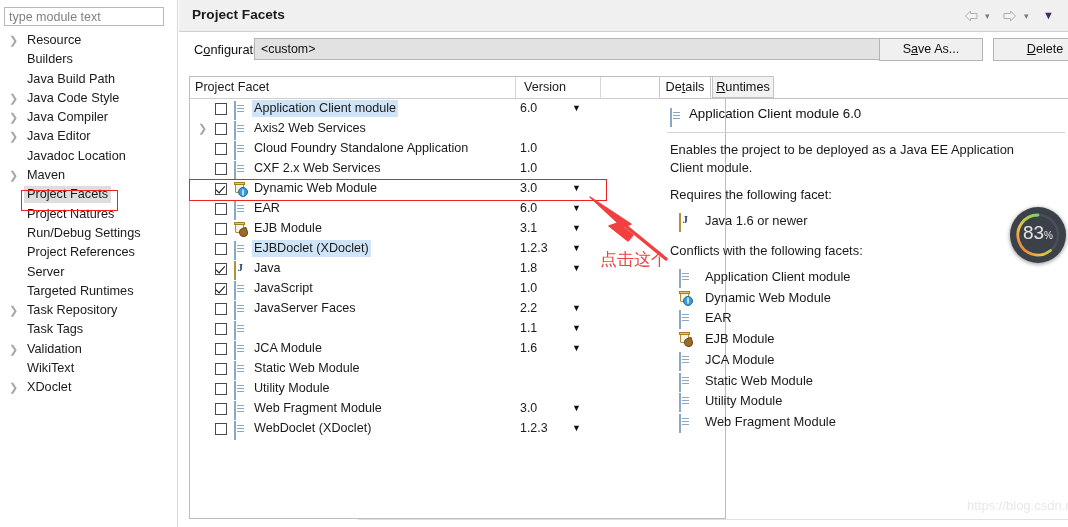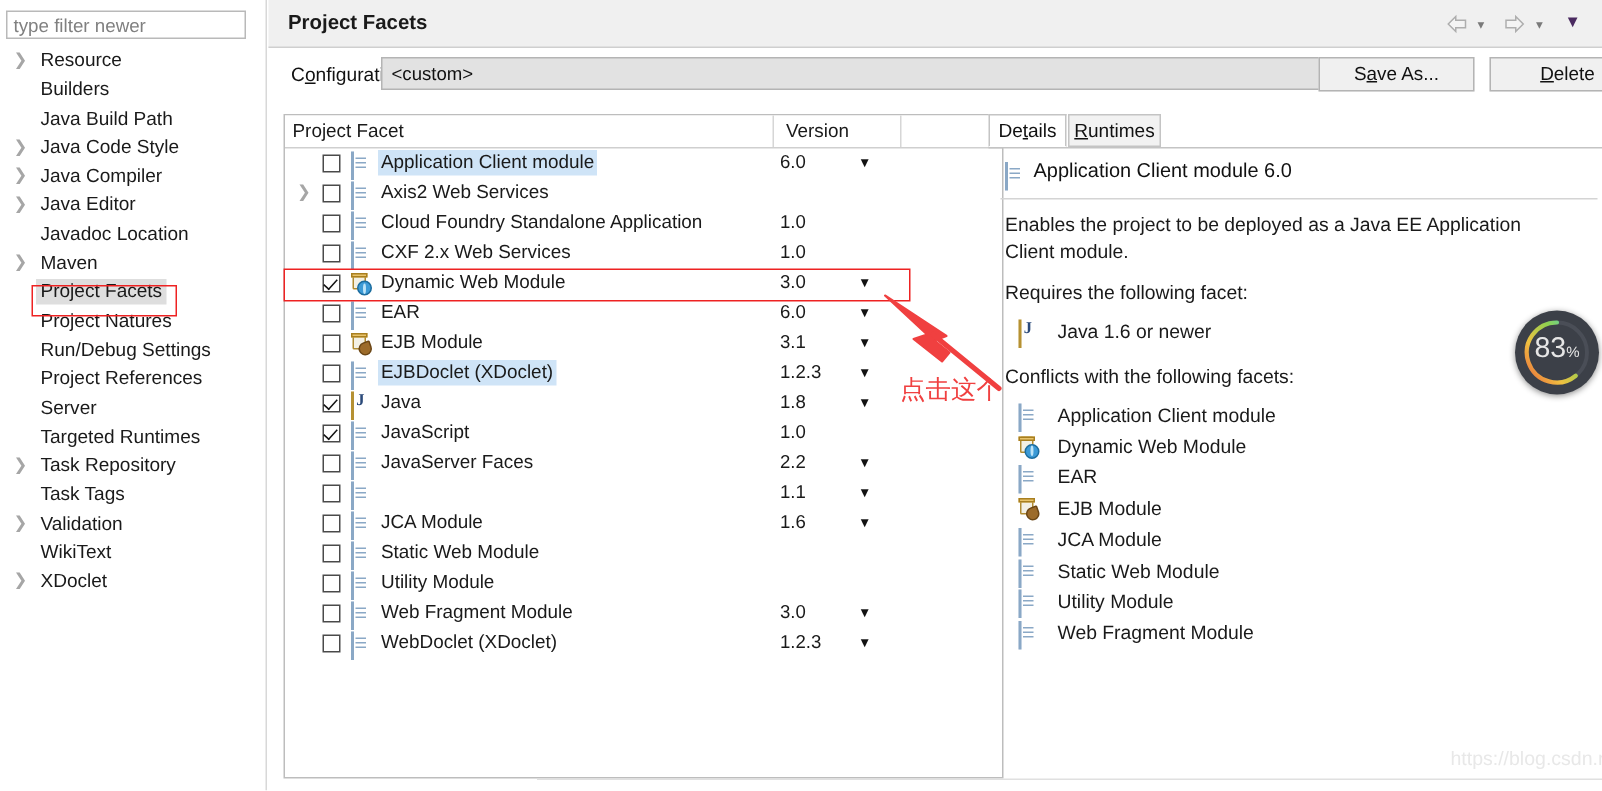--- a/index.html
+++ b/index.html
@@ -129,21 +129,21 @@
     text-align: center;
     line-height: 21px;
   }
   .btn u { text-decoration: underline; }
   #btn-saveas { left: 700px; width: 104px; }
   #btn-delete { left: 814px; width: 104px; }
 
   
   #facet-table {
     position: absolute; left: 10px; top: 76px;
-    width: 480px; height: 443px;
+    width: 537px; height: 443px;
     border: 1px solid #bdbdbd;
     background: #ffffff;
     box-sizing: border-box;
     padding-left: 44px;
   }
   #facet-head {
     position: absolute; left: 0; top: 0;
     width: 478px; height: 21px;
     border-bottom: 1px solid #cfcfcf;
     background: #ffffff;
@@ -422,21 +422,21 @@
     background: #e0e0e0;
   }
 </style>
 </head>
 <body>
 
 <div id="root">
 
   <div id="leftnav">
     <div id="filter-box">
-      <span class="ph">type filter newer</span>
+      <span class="ph">type module text</span>
     </div>
     <div id="navlist">
         <div class="navrow">
           <span class="arrow">❯</span>
           <span class="navlabel">Resource</span>
         </div>
         <div class="navrow">
           <span class="navlabel">Builders</span>
         </div>
         <div class="navrow">

